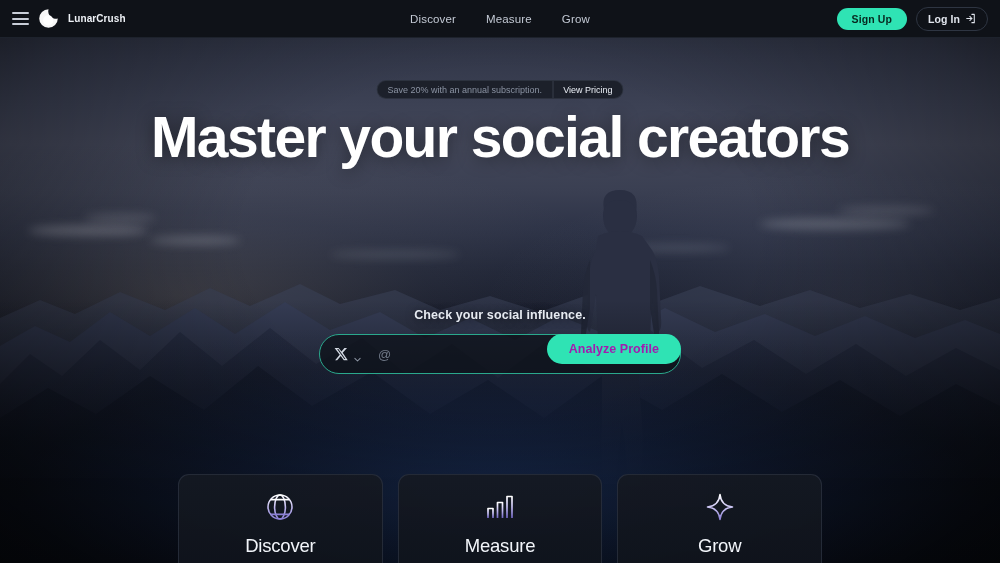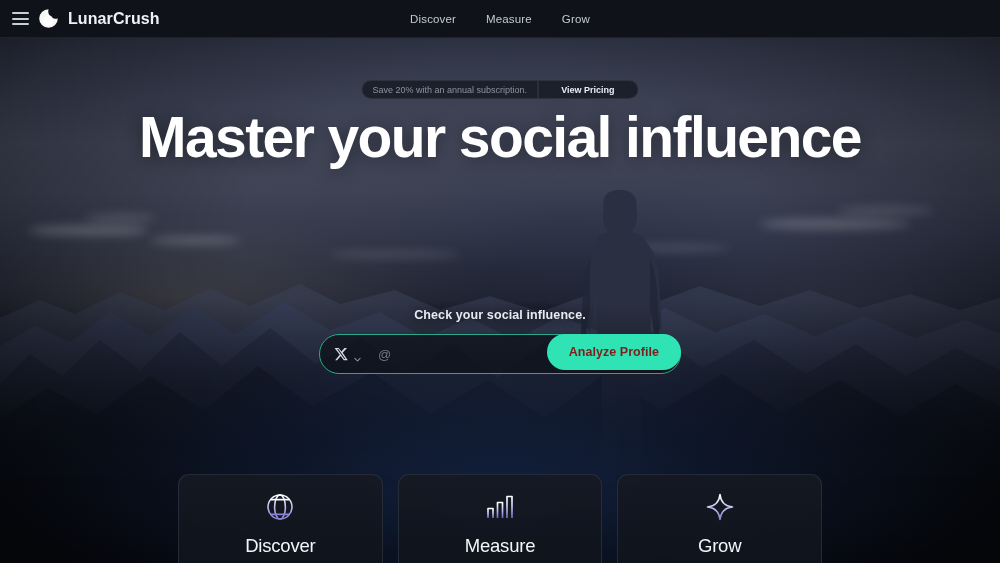--- a/index.html
+++ b/index.html
@@ -76,21 +76,21 @@
   .header {
     position:absolute; left:0; top:0; width:1000px; height:38px;
     background:#0f1218;
     border-bottom:1px solid #1d222c;
     display:flex; align-items:center; z-index:30;
   }
   .hdr-left { display:flex; align-items:center; gap:9px; padding-left:12px; }
   .hamburger { width:17px; height:13px; display:flex; flex-direction:column; justify-content:space-between; cursor:pointer; }
   .hamburger i { display:block; height:2px; background:#c9ced8; border-radius:1px; }
   .logo-mark { width:21px; height:21px; position:relative; }
-  .brand { color:#eef1f6; font-size:16px; font-weight:700; letter-spacing:.1px; }
+  .brand { color:#eef1f6; font-size:10px; font-weight:700; letter-spacing:.1px; }
 
   .hdr-nav { position:absolute; left:50%; transform:translateX(-50%); display:flex; gap:30px; }
   .hdr-nav a { color:#c3c9d4; font-size:11.5px; text-decoration:none; letter-spacing:.15px; }
 
   .hdr-right { margin-left:auto; display:flex; align-items:center; gap:9px; padding-right:12px; }
   .btn-signup {
     background:#2fe3b4; color:#07281f; font-size:10.5px; font-weight:700;
     border:none; border-radius:12px; padding:5px 15px; cursor:pointer; letter-spacing:.1px;
   }
   .btn-login {
@@ -101,21 +101,21 @@
 
   
   .promo {
     position:absolute; left:50%; top:80px; transform:translateX(-50%);
     display:flex; align-items:stretch; z-index:20;
     background:rgba(22,26,34,0.82); border:1px solid rgba(58,65,80,0.55);
     border-radius:13px; height:19px; overflow:hidden;
   }
   .promo-text { color:#8b93a3; font-size:9px; padding:6px 10px; display:flex; align-items:center; white-space:nowrap; }
   .promo-divider { width:1px; background:rgba(80,88,104,0.55); }
-  .promo-cta { color:#e9edf4; font-size:9px; font-weight:700; padding:0 23px; display:flex; align-items:center; cursor:pointer; white-space:nowrap; }
+  .promo-cta { color:#e9edf4; font-size:9px; font-weight:400; padding:0 10px; display:flex; align-items:center; cursor:pointer; white-space:nowrap; }
 
   
   .hero-copy { position:absolute; left:0; top:108px; width:1000px; text-align:center; z-index:20; }
   .hero-title {
     color:#ffffff; font-size:57px; font-weight:700; line-height:1.04;
     letter-spacing:-1.6px; text-shadow:0 2px 18px rgba(0,0,0,0.45);
   }
   .hero-sub {
     margin-top:16px; color:#b9c0cc; font-size:16.5px; font-weight:400; letter-spacing:-0.15px;
     text-shadow:0 1px 10px rgba(0,0,0,0.55);
@@ -133,22 +133,22 @@
   .x-logo { width:14px; height:14px; color:#d4dae4; display:flex; }
   .chev { width:9px; height:9px; margin-left:5px; color:#8d95a3; }
   .at-sign { margin-left:16px; color:#6f7887; font-size:13px; }
   .search-input {
     flex:1; background:transparent; border:none; outline:none;
     color:#dfe4ec; font-size:12.5px; font-family:"Liberation Sans", sans-serif;
     margin-left:4px; padding-right:118px;
   }
   .search-input::placeholder { color:#6f7887; }
   .btn-analyze {
-    position:absolute; right:-1px; top:-1px; height:36px;
-    background:#2fe3b4; color:#7f1d1d; border:none; border-radius:21px;
+    position:absolute; right:-1px; top:-1px; height:30px;
+    background:#2fe3b4; color:#a21caf; border:none; border-radius:21px;
     padding:0 22px; font-size:12.5px; font-weight:700; cursor:pointer;
     font-family:"Liberation Sans", sans-serif; letter-spacing:.05px;
   }
 
   
   .cards { position:absolute; left:178px; top:474px; width:644px; display:flex; gap:15px; z-index:20; }
   .card {
     width:205px; height:110px;
     background:linear-gradient(180deg, rgba(21,25,34,0.92) 0%, rgba(15,19,27,0.94) 100%);
     border:1px solid rgba(46,53,67,0.7);
@@ -237,30 +237,43 @@
       </div>
       <span class="brand">LunarCrush</span>
     </div>
 
     <nav class="hdr-nav">
       <a href="#">Discover</a>
       <a href="#">Measure</a>
       <a href="#">Grow</a>
     </nav>
 
+    <div class="hdr-right">
+      <button class="btn-signup">Sign Up</button>
+      <button class="btn-login">
+        <span>Log In</span>
+        <span style="display:flex;">
+          <svg width="11" height="11" viewBox="0 0 16 16" fill="none" stroke="#e2e6ee" stroke-width="1.5" stroke-linecap="round" stroke-linejoin="round">
+            <path d="M10 2H13.5V14H10"></path>
+            <path d="M7 11l3-3-3-3"></path>
+            <path d="M10 8H2.5"></path>
+          </svg>
+        </span>
+      </button>
+    </div>
   </div>
 
   <div class="promo">
     <span class="promo-text">Save 20% with an annual subscription.</span>
     <span class="promo-divider"></span>
     <span class="promo-cta">View Pricing</span>
   </div>
 
   <div class="hero-copy">
-    <h1 class="hero-title">Master your social influence</h1>
+    <h1 class="hero-title">Master your social creators</h1>
   </div>
 
   <div class="search-wrap">
     <div class="search-label">Check your social influence.</div>
     <div class="search-bar">
       <span class="x-logo">
         <svg width="14" height="14" viewBox="0 0 24 24" fill="#d4dae4">
           <path d="M18.9 1.5h3.4l-7.4 8.5L23.6 22.5h-6.8l-5.3-7-6.1 7H1.9l7.9-9.1L1 1.5h7l4.8 6.4 5.1-6.4Zm-1.2 19h1.9L7.4 3.4H5.4l12.3 17.1Z"></path>
         </svg>
       </span>

